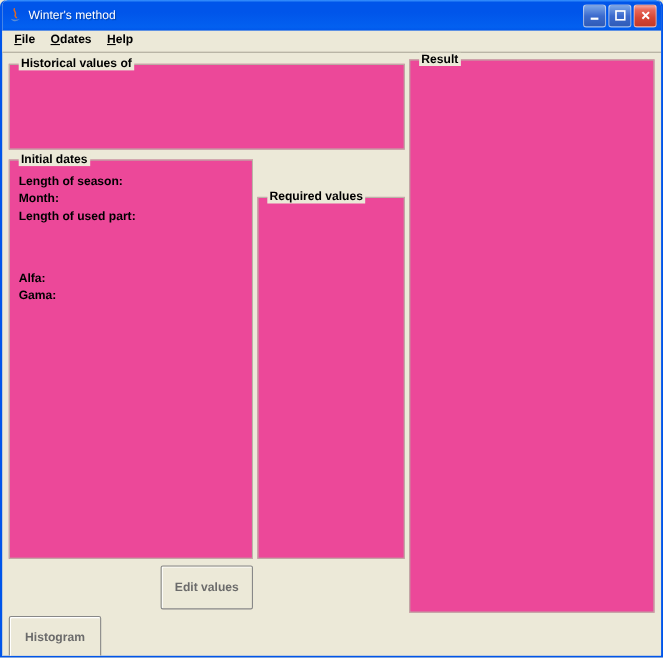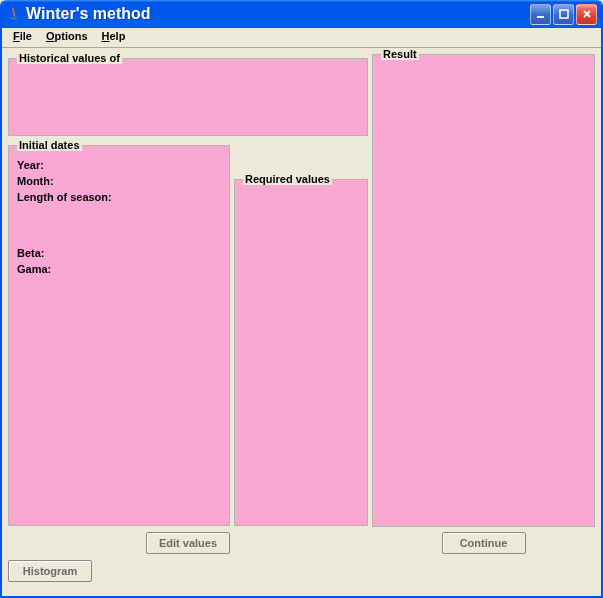--- a/index.html
+++ b/index.html
@@ -33,22 +33,22 @@
     .titlebar-icon {
       width: 16px;
       height: 16px;
       margin-right: 4px;
       display: flex;
       align-items: center;
       justify-content: center;
     }
     .titlebar-title {
       color: #fff;
-      font-weight: bold;
-      font-size: 16px;
+      font-weight: normal;
+      font-size: 11px;
       flex: 1;
       text-shadow: 1px 1px 1px rgba(0,0,0,0.3);
     }
     .win-controls {
       display: flex;
       gap: 2px;
     }
     .win-btn {
       width: 21px;
       height: 21px;
@@ -96,21 +96,21 @@
       gap: 4px;
       height: 84px;
     }
     .row2 {
       display: flex;
       gap: 4px;
       flex: 1;
     }
     fieldset {
       border: 1px solid #b9b5a6;
-      background: #f9a8d4;
+      background: #ec4899;
       padding: 6px 8px 24px 8px;
       position: relative;
     }
     legend {
       font-weight: bold;
       font-size: 11px;
       padding: 0 2px;
       color: #000;
       background: #ece9d8;
     }
@@ -152,21 +152,21 @@
     .gap {
       height: 40px;
     }
     .btn-row {
       display: flex;
       justify-content: center;
       padding: 3px 0;
     }
     .btn {
       min-width: 84px;
-      height: 22px;
+      height: 40px;
       background: #ece9d8;
       border: 1px solid #888;
       border-radius: 2px;
       font-family: inherit;
       font-size: 11px;
       font-weight: bold;
       color: #6b6b6b;
       cursor: default;
       padding: 0 10px;
       box-shadow: inset 1px 1px 0 #fff;
@@ -206,63 +206,60 @@
       <div class="win-btn close">
         <svg width="10" height="10">
             <path d="M2 2 L8 8 M8 2 L2 8" stroke="#fff" stroke-width="1.8"></path>
           </svg>
       </div>
     </div>
   </div>
 
   <div class="menubar">
     <div class="menu-item"><span class="mn">F</span><span>ile</span></div>
-    <div class="menu-item"><span class="mn">O</span><span>ptions</span></div>
+    <div class="menu-item"><span class="mn">O</span><span>dates</span></div>
     <div class="menu-item"><span class="mn">H</span><span>elp</span></div>
   </div>
 
   <div class="content">
 
     <div class="row1">
       <fieldset class="historical">
         <legend>Historical values of</legend>
       </fieldset>
       <div class="result-col" style="height:auto;">
         
       </div>
     </div>
 
     <div class="row2" style="position:relative;">
       <div class="left-col">
         <div class="row2-inner">
           <fieldset class="initial-dates">
             <legend>Initial dates</legend>
-            <div class="field-row">Year:</div>
+            <div class="field-row">Length of season:</div>
             <div class="field-row">Month:</div>
-            <div class="field-row">Length of season:</div>
+            <div class="field-row">Length of used part:</div>
             <div class="gap"></div>
-            <div class="field-row">Beta:</div>
+            <div class="field-row">Alfa:</div>
             <div class="field-row">Gama:</div>
           </fieldset>
           <fieldset class="required-values">
             <legend>Required values</legend>
           </fieldset>
         </div>
         <div class="btn-row">
           <button class="btn">Edit values</button>
         </div>
       </div>
 
       <div class="result-col" style="margin-top:-91px;">
         <fieldset class="result-big" style="height:458px;">
           <legend>Result</legend>
         </fieldset>
-        <div class="btn-row">
-          <button class="btn">Continue</button>
-        </div>
       </div>
     </div>
 
     <div class="bottom-row">
       <button class="btn">Histogram</button>
     </div>
 
   </div>
 </div>
 

